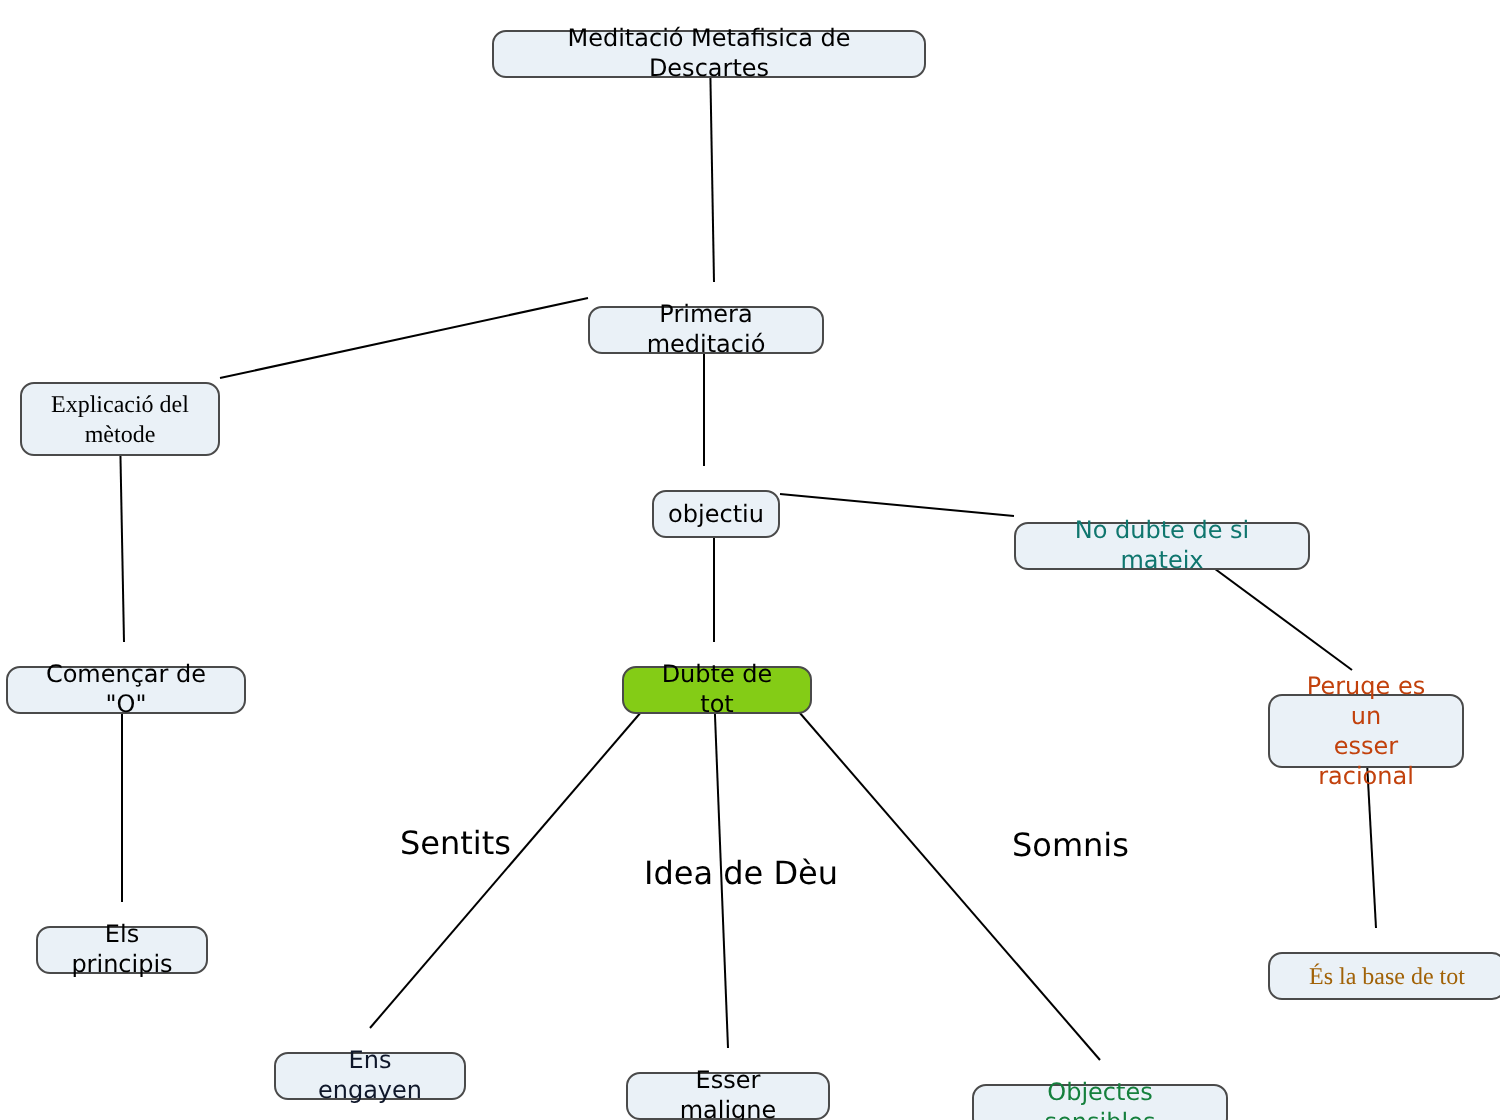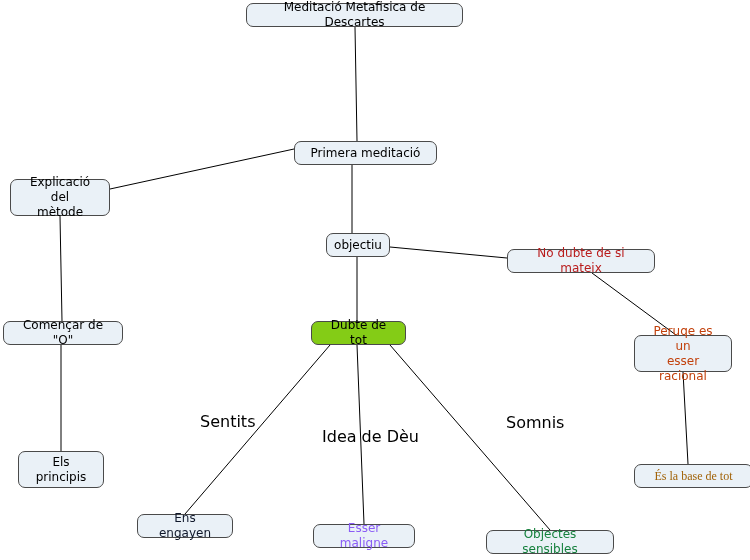--- a/index.html
+++ b/index.html
@@ -30,20 +30,21 @@
     border-radius: 7px;
     color: #000000;
     font-size: 12px;
     line-height: 15px;
     text-align: center;
     display: flex;
     align-items: center;
     justify-content: center;
     padding: 2px 11px;
     white-space: pre-line;
+    margin-top: 12px;
   }
   .edge-label {
     position: absolute;
     font-size: 16px;
     color: #000000;
     background: transparent;
     white-space: nowrap;
   }
 </style>
 </head>
@@ -59,33 +60,33 @@
       <line x1="60" y1="216" x2="62" y2="321" stroke="#000000" stroke-width="1"></line>
       <line x1="61" y1="345" x2="61" y2="451" stroke="#000000" stroke-width="1"></line>
       <line x1="592" y1="273" x2="676" y2="335" stroke="#000000" stroke-width="1"></line>
       <line x1="683" y1="372" x2="688" y2="464" stroke="#000000" stroke-width="1"></line>
       <line x1="330" y1="345" x2="185" y2="514" stroke="#000000" stroke-width="1"></line>
       <line x1="357" y1="345" x2="364" y2="524" stroke="#000000" stroke-width="1"></line>
       <line x1="390" y1="345" x2="550" y2="530" stroke="#000000" stroke-width="1"></line>
     </svg>
   <div id="node-layer">
       <div class="node" style="left: 246px; top: 3px; width: 217px; height: 24px; background: rgb(234, 241, 247); border-color: rgb(74, 74, 74); color: rgb(0, 0, 0);">Meditació Metafisica de Descartes</div>
-      <div class="node" style="left: 294px; top: 141px; width: 143px; height: 24px; background: rgb(234, 241, 247); border-color: rgb(74, 74, 74); color: rgb(0, 0, 0);">Primera meditació</div>
-      <div class="node" style="left: 10px; top: 179px; width: 100px; height: 37px; background: rgb(234, 241, 247); border-color: rgb(74, 74, 74); color: rgb(0, 0, 0);">Explicació del
+      <div class="node" style="left: 294px; top: 141px; width: 118px; height: 24px; background: rgb(234, 241, 247); border-color: rgb(74, 74, 74); color: rgb(0, 0, 0);">Primera meditació</div>
+      <div class="node" style="left: 10px; top: 179px; width: 100px; height: 37px; background: rgb(234, 241, 247); border-color: rgb(74, 74, 74); color: rgb(0, 0, 0); font-family: Liberation Serif, serif;">Explicació del
 mètode</div>
       <div class="node" style="left: 326px; top: 233px; width: 64px; height: 24px; background: rgb(234, 241, 247); border-color: rgb(74, 74, 74); color: rgb(0, 0, 0);">objectiu</div>
-      <div class="node" style="left: 507px; top: 249px; width: 148px; height: 24px; background: rgb(234, 241, 247); border-color: rgb(74, 74, 74); color: #b91c1c;">No dubte de si mateix</div>
+      <div class="node" style="left: 507px; top: 249px; width: 148px; height: 24px; background: rgb(234, 241, 247); border-color: rgb(74, 74, 74); color: #0f766e;">No dubte de si mateix</div>
       <div class="node" style="left: 3px; top: 321px; width: 120px; height: 24px; background: rgb(234, 241, 247); border-color: rgb(74, 74, 74); color: rgb(0, 0, 0);">Començar de "O"</div>
       <div class="node" style="left: 311px; top: 321px; width: 95px; height: 24px; background: #84cc16; border-color: rgb(74, 74, 74); color: rgb(0, 0, 0);">Dubte de tot</div>
       <div class="node" style="left: 634px; top: 335px; width: 98px; height: 37px; background: rgb(234, 241, 247); border-color: rgb(74, 74, 74); color: #c2410c;">Peruqe es un
 esser racional</div>
-      <div class="node" style="left: 18px; top: 451px; width: 86px; height: 37px; background: rgb(234, 241, 247); border-color: rgb(74, 74, 74); color: rgb(0, 0, 0);">Els principis</div>
+      <div class="node" style="left: 18px; top: 451px; width: 86px; height: 24px; background: rgb(234, 241, 247); border-color: rgb(74, 74, 74); color: rgb(0, 0, 0);">Els principis</div>
       <div class="node" style="left: 634px; top: 464px; width: 119px; height: 24px; background: rgb(234, 241, 247); border-color: rgb(74, 74, 74); color: #a16207; font-family: Liberation Serif, serif;">És la base de tot</div>
       <div class="node" style="left: 137px; top: 514px; width: 96px; height: 24px; background: rgb(234, 241, 247); border-color: rgb(74, 74, 74); color: #0f172a;">Ens engayen</div>
-      <div class="node" style="left: 313px; top: 524px; width: 102px; height: 24px; background: rgb(234, 241, 247); border-color: rgb(74, 74, 74); color: #8b5cf6;">Esser maligne</div>
+      <div class="node" style="left: 313px; top: 524px; width: 102px; height: 24px; background: rgb(234, 241, 247); border-color: rgb(74, 74, 74); color: #000000;">Esser maligne</div>
       <div class="node" style="left: 486px; top: 530px; width: 128px; height: 24px; background: rgb(234, 241, 247); border-color: rgb(74, 74, 74); color: #15803d;">Objectes sensibles</div>
     </div>
   <div id="label-layer">
       <div class="edge-label" style="left: 200px; top: 412px;">Sentits</div>
       <div class="edge-label" style="left: 322px; top: 427px;">Idea de Dèu</div>
       <div class="edge-label" style="left: 506px; top: 413px;">Somnis</div>
     </div>
 </div>
 
 </body></html>

